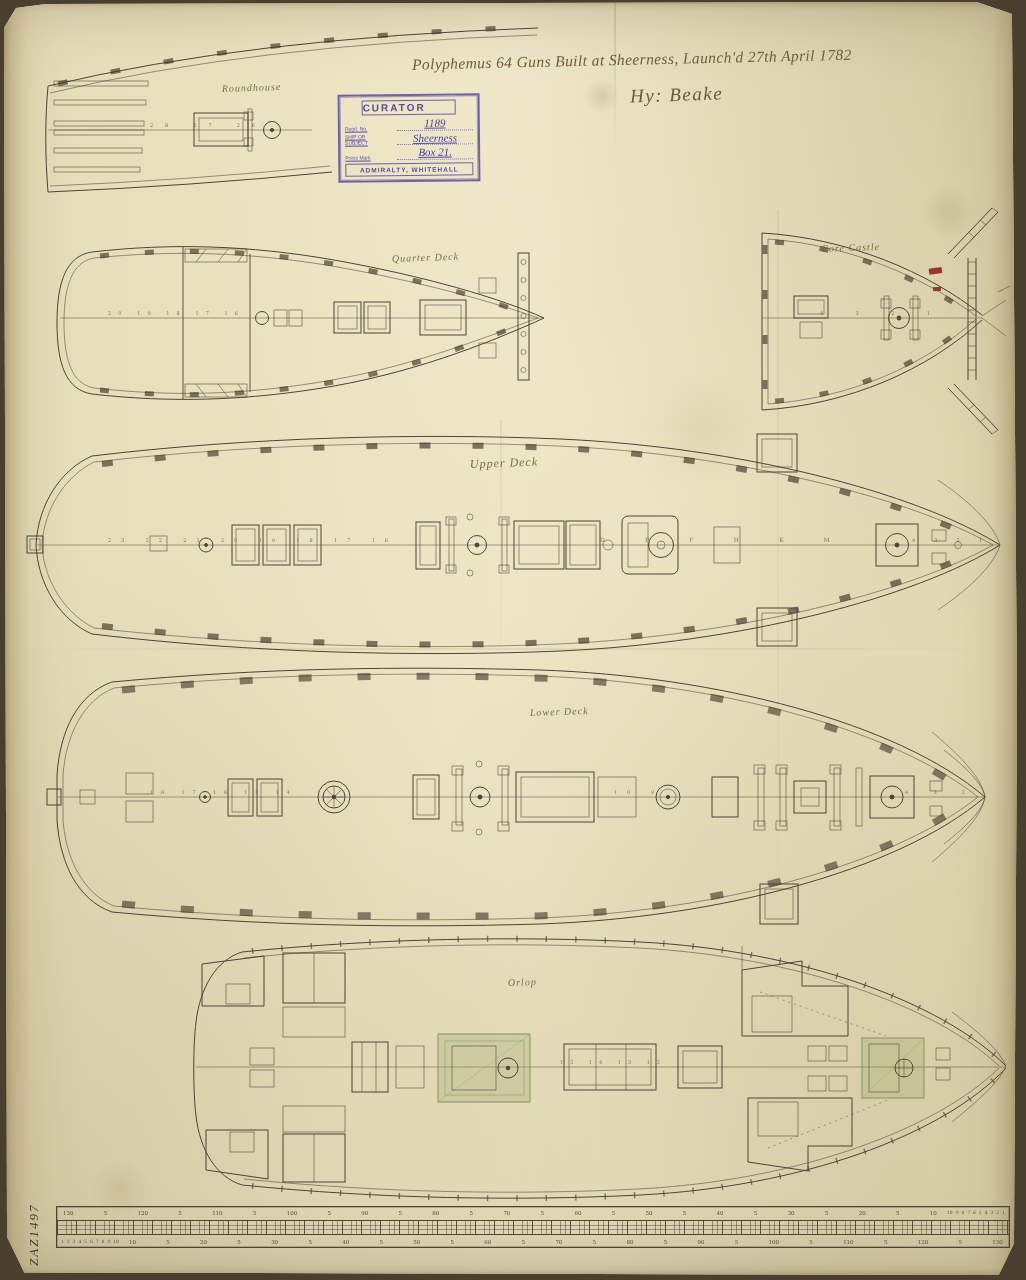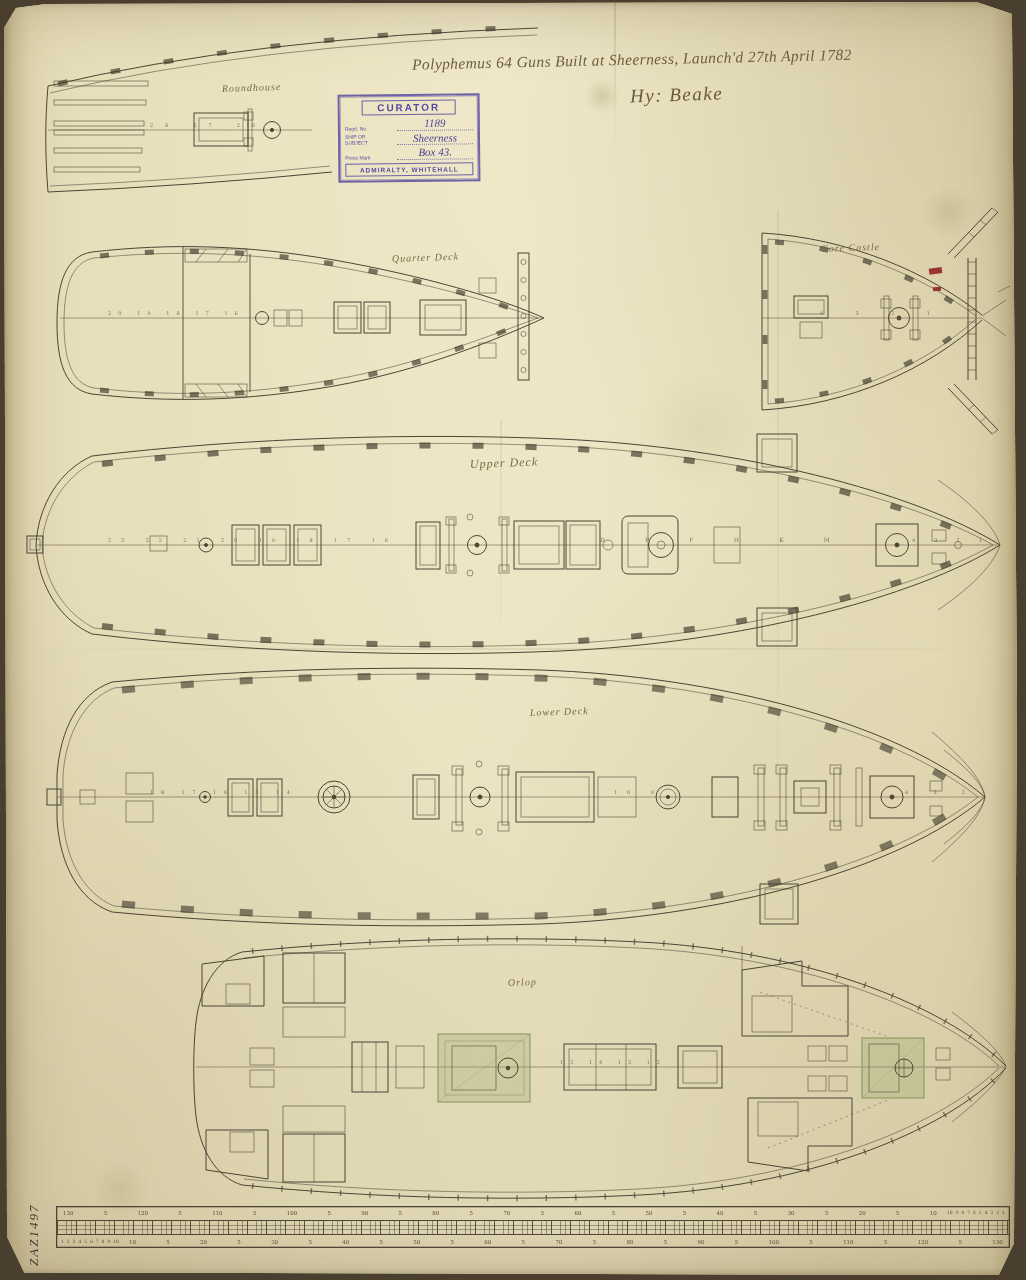--- a/index.html
+++ b/index.html
@@ -30,23 +30,23 @@
          color:#6d5d3e;transform:rotate(-1.3deg);letter-spacing:.4px;white-space:nowrap;}
   .signature{position:absolute;left:630px;top:84px;font-style:italic;font-size:19px;
          color:#6a5a3c;transform:rotate(-2deg);letter-spacing:1.5px;}
   .refnum{position:absolute;left:26px;top:1184px;height:82px;writing-mode:vertical-rl;
          transform:rotate(180deg);font-size:13px;font-style:italic;color:#453c2e;letter-spacing:2px;}
   
   .stamp{position:absolute;left:338px;top:94px;width:128px;padding:4px 5px 4px;
          border:2px solid rgba(88,74,160,.85);
          box-shadow:inset 0 0 0 1px rgba(88,74,160,.5);
          color:#584aa2;font-family:"Liberation Sans",sans-serif;transform:rotate(-.6deg);}
-  .stamp-header{width:72%;margin:0 auto 3px;border:1.5px solid rgba(88,74,160,.85);text-align:center;
+  .stamp-header{width:72%;margin:0 auto 3px;border:1.5px solid rgba(88,74,160,.85);text-align:left;
          font-weight:bold;font-size:10px;letter-spacing:2px;padding:1px 0;}
-  .stamp-row{display:flex;align-items:flex-end;gap:20px;margin:2px 0;}
+  .stamp-row{display:flex;align-items:flex-end;gap:20px;margin:2px 0;text-decoration:underline;}
   .stamp-label{width:32px;font-size:5px;line-height:1.2;color:#5d50a6;}
   .stamp-value{flex:1;font-family:"Liberation Serif",serif;font-style:italic;font-size:11px;
          color:#4b3e98;border-bottom:1px dotted rgba(88,74,160,.7);text-align:center;line-height:1.05;}
   .stamp-footer{border:1.2px solid rgba(88,74,160,.85);text-align:center;font-size:6.5px;
          letter-spacing:1px;font-weight:bold;padding:2px 0;margin-top:3px;}
   
   svg.plans{position:absolute;left:0;top:0;width:1026px;height:1280px;}
   svg.plans path,svg.plans rect,svg.plans circle,svg.plans line{fill:none;stroke:#4d4434;stroke-width:1;}
   svg.plans .thin{stroke-width:.65;opacity:.85;}
   svg.plans .cl{stroke:#6f6148;stroke-width:.6;}
@@ -97,21 +97,21 @@
     <div class="stamp-row">
       <span class="stamp-label">Regd. No.</span>
       <span class="stamp-value">1189</span>
     </div>
     <div class="stamp-row">
       <span class="stamp-label">SHIP OR SUBJECT</span>
       <span class="stamp-value">Sheerness</span>
     </div>
     <div class="stamp-row">
       <span class="stamp-label">Press Mark</span>
-      <span class="stamp-value">Box 43.</span>
+      <span class="stamp-value">Box 21.</span>
     </div>
     <div class="stamp-footer">ADMIRALTY, WHITEHALL</div>
   </div>
 
   <svg class="plans" viewBox="0 0 1026 1280">
 
     <g>
       <path d="M48 86 Q250 38 538 28"></path>
       <path class="thin" d="M50 93 Q250 45 537 35"></path>
       <path class="ports5b" d="M58 84 Q250 37 534 27"></path>

